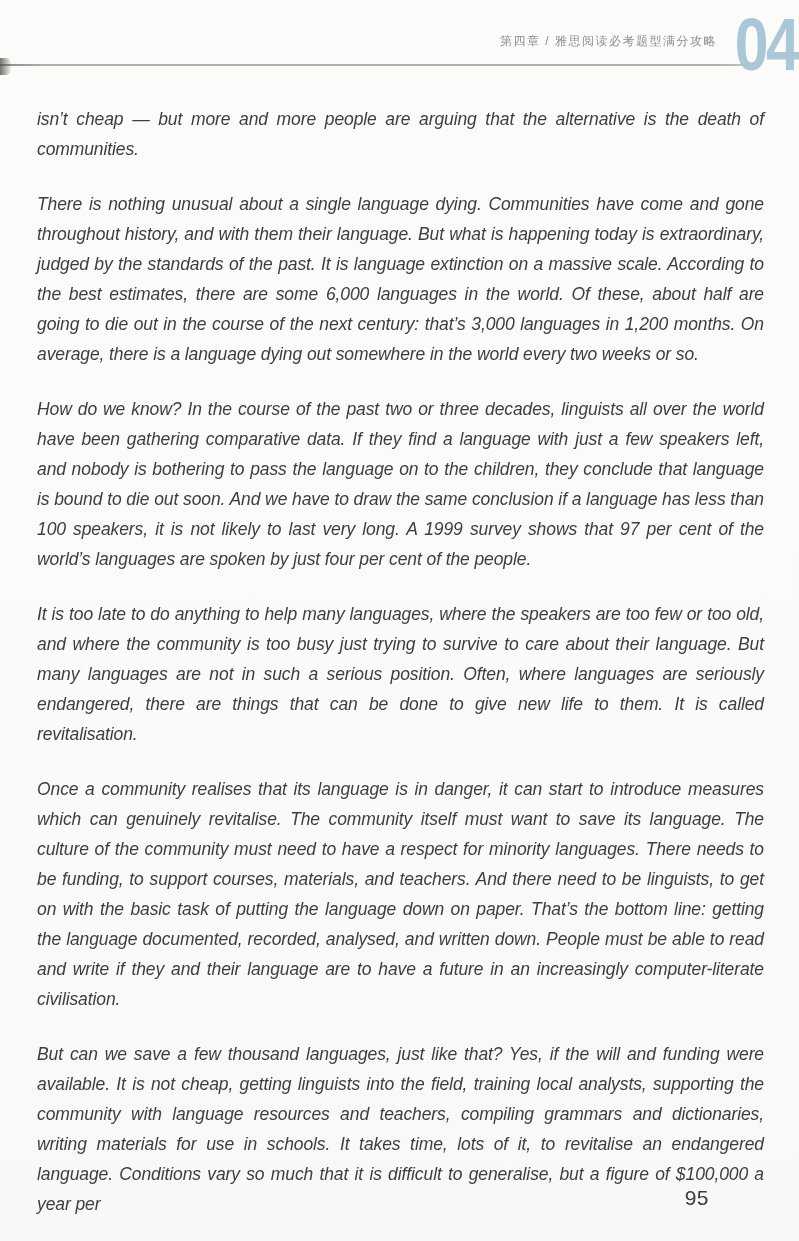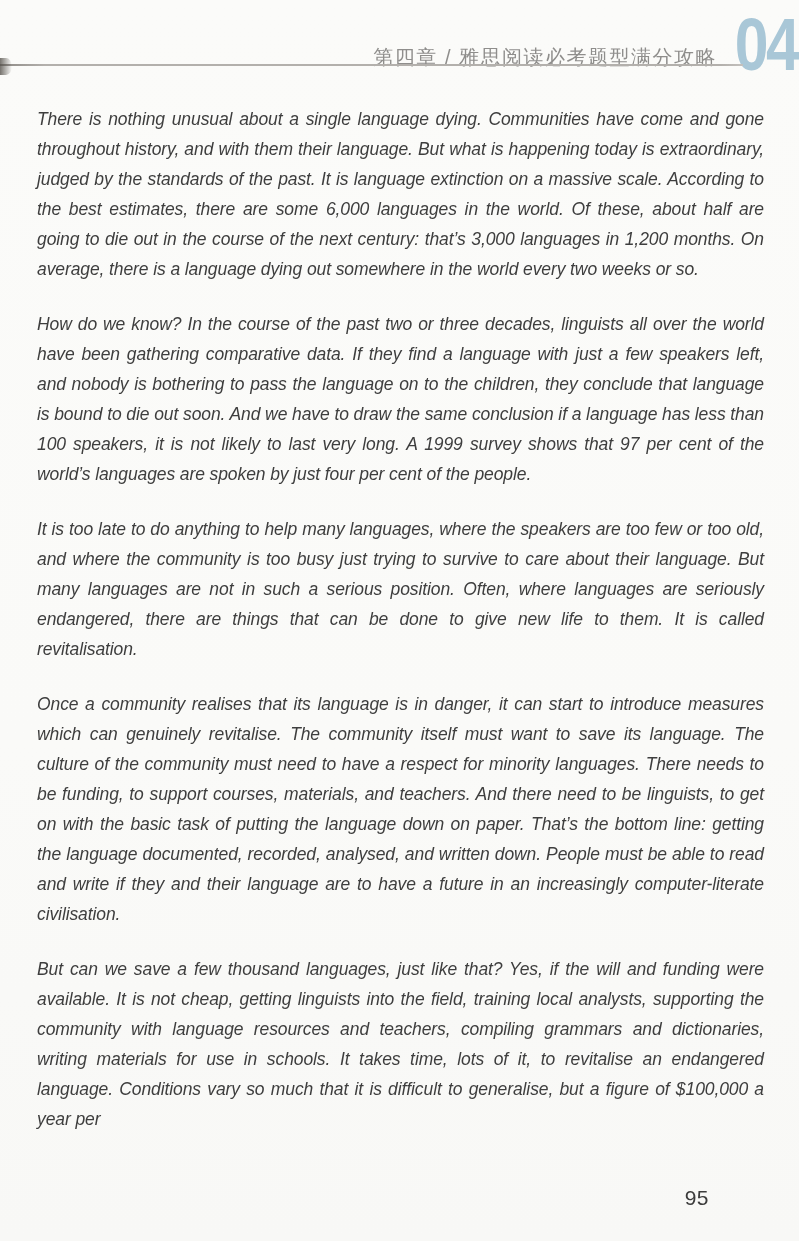--- a/index.html
+++ b/index.html
@@ -12,23 +12,23 @@
     font-family: "Liberation Sans", "DejaVu Sans", sans-serif;
     color: #3e3e3e;
   }
   .page {
     position: absolute;
     inset: 0;
     background: linear-gradient(180deg, #fbfbf9 0%, #fafaf8 60%, #f8f8f6 100%);
   }
   .chapter-label {
     position: absolute;
-    top: 44px;
+    top: 33px;
     right: 82px;
-    font-size: 20px;
+    font-size: 12px;
     letter-spacing: 1.5px;
     color: #8f8e8c;
     white-space: nowrap;
   }
   .chapter-number {
     position: absolute;
     top: 16px;
     right: 2px;
     font-size: 74px;
     font-weight: bold;
@@ -88,20 +88,21 @@
 <div class="page">
 
   <header>
     <div class="chapter-label">第四章 / 雅思阅读必考题型满分攻略</div>
     <div class="chapter-number">04</div>
     <div class="header-rule"></div>
     <div class="edge-smudge"></div>
   </header>
 
   <main>
+    <p class="cont">isn’t cheap — but more and more people are arguing that the alternative is the death of communities.</p>
     <p>There is nothing unusual about a single language dying. Communities have come and gone throughout history, and with them their language. But what is happening today is extraordinary, judged by the standards of the past. It is language extinction on a massive scale. According to the best estimates, there are some 6,000 languages in the world. Of these, about half are going to die out in the course of the next century: that’s 3,000 languages in 1,200 months. On average, there is a language dying out somewhere in the world every two weeks or so.</p>
     <p>How do we know? In the course of the past two or three decades, linguists all over the world have been gathering comparative data. If they find a language with just a few speakers left, and nobody is bothering to pass the language on to the children, they conclude that language is bound to die out soon. And we have to draw the same conclusion if a language has less than 100 speakers, it is not likely to last very long. A 1999 survey shows that 97 per cent of the world’s languages are spoken by just four per cent of the people.</p>
     <p>It is too late to do anything to help many languages, where the speakers are too few or too old, and where the community is too busy just trying to survive to care about their language. But many languages are not in such a serious position. Often, where languages are seriously endangered, there are things that can be done to give new life to them. It is called revitalisation.</p>
     <p>Once a community realises that its language is in danger, it can start to introduce measures which can genuinely revitalise. The community itself must want to save its language. The culture of the community must need to have a respect for minority languages. There needs to be funding, to support courses, materials, and teachers. And there need to be linguists, to get on with the basic task of putting the language down on paper. That’s the bottom line: getting the language documented, recorded, analysed, and written down. People must be able to read and write if they and their language are to have a future in an increasingly computer-literate civilisation.</p>
     <p>But can we save a few thousand languages, just like that? Yes, if the will and funding were available. It is not cheap, getting linguists into the field, training local analysts, supporting the community with language resources and teachers, compiling grammars and dictionaries, writing materials for use in schools. It takes time, lots of it, to revitalise an endangered language. Conditions vary so much that it is difficult to generalise, but a figure of $100,000 a year per</p>
   </main>
 
   <footer>
     <div class="page-number">95</div>
   </footer>

